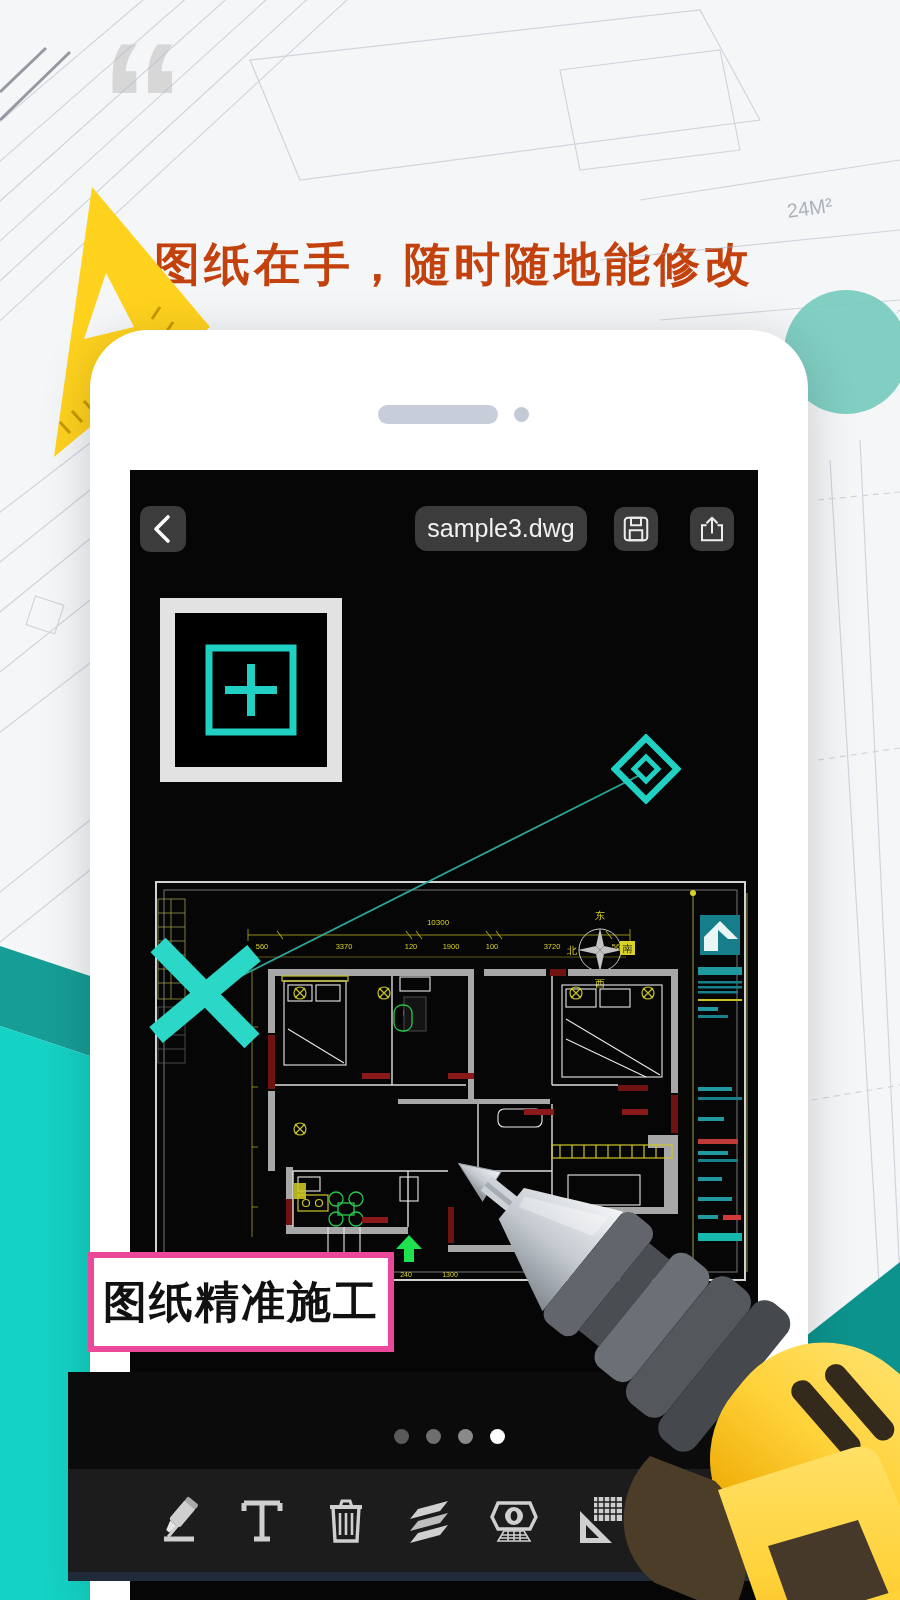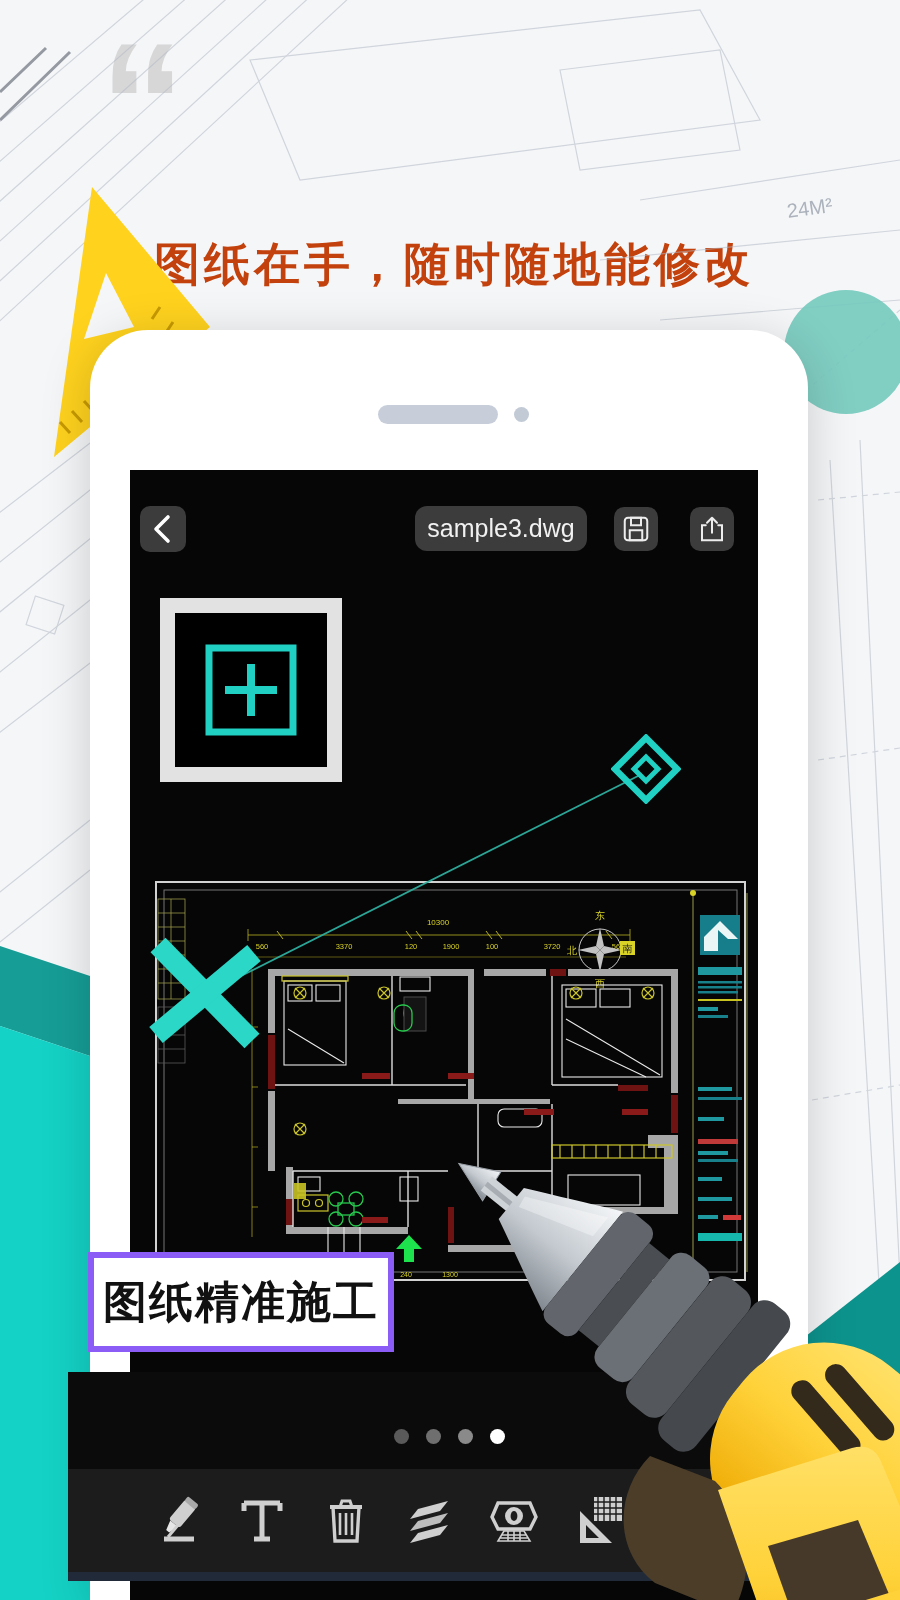--- a/index.html
+++ b/index.html
@@ -41,21 +41,21 @@
   .dots{left:326px;top:57px;display:flex;gap:17px;}
   .dots span{width:15px;height:15px;border-radius:50%;background:#5a5a5a;}
   .dots span:nth-child(2){background:#6f6f6f;}
   .dots span:nth-child(3){background:#8a8a8a;}
   .dots span.active{background:#ffffff;}
   .toolbar{left:0;top:97px;width:100%;height:103px;background:#1c1c1c;
            display:flex;align-items:center;gap:32px;padding-left:84px;box-sizing:border-box;}
   .tool{width:52px;height:52px;display:flex;align-items:center;justify-content:center;}
 
   
-  .banner{left:88px;top:1252px;width:306px;height:100px;background:#fff;border:6px solid #8b5cf6;
+  .banner{left:88px;top:1252px;width:306px;height:100px;background:#fff;border:6px solid #ec4899;
           box-sizing:border-box;display:flex;align-items:center;justify-content:center;
           font-size:44px;font-weight:800;color:#111;letter-spacing:2px;z-index:40;}
 
   .z-under-phone{z-index:1;}
   .phone{z-index:10;}
   .drill{z-index:60;}
 </style>
 </head>
 <body>
 

